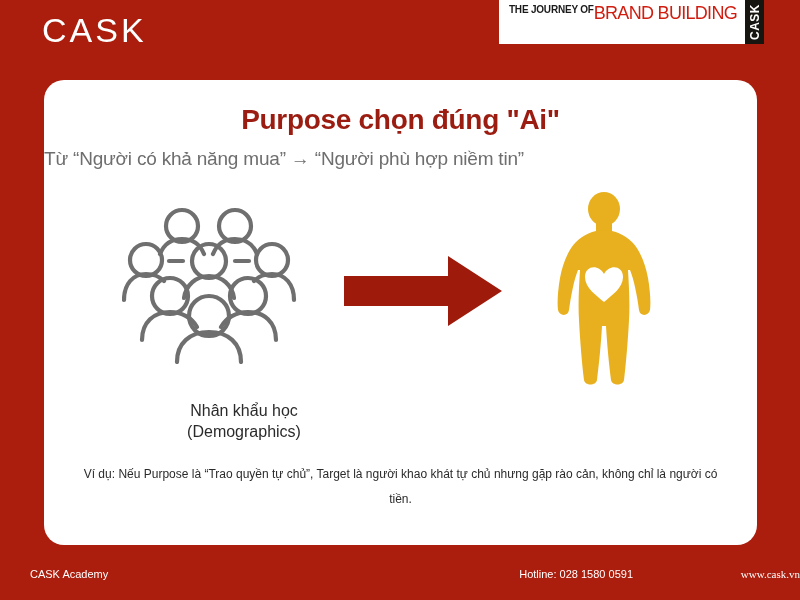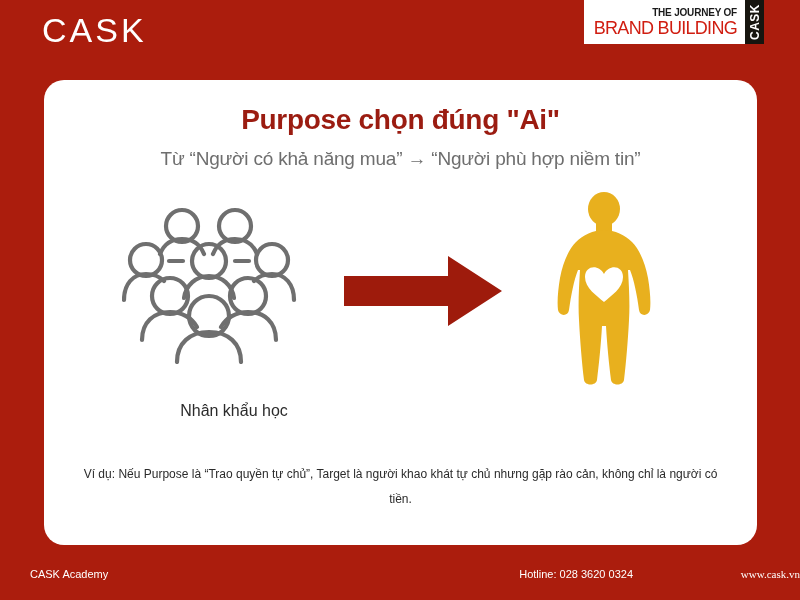--- a/index.html
+++ b/index.html
@@ -42,21 +42,20 @@
     right: 8px;
     top: 0px;
     height: 44px;
     display: flex;
     align-items: stretch;
   }
   .journey-white {
     background: #ffffff;
     padding: 4px 8px 3px 10px;
     display: flex;
-    flex-direction: column;
     justify-content: center;
   }
   .journey-line1 {
     color: #1a1a1a;
     font-size: 10px;
     font-weight: 700;
     letter-spacing: -0.2px;
     line-height: 12px;
   }
   .journey-line2 {
@@ -99,21 +98,20 @@
     text-align: center;
     color: #9B1C11;
     font-size: 28px;
     font-weight: 700;
     letter-spacing: -0.3px;
   }
   .subtitle {
     position: absolute;
     left: 0; top: 68px;
     width: 713px;
-    text-align: center;
     color: #6e6e6e;
     font-size: 19px;
     font-weight: 400;
     letter-spacing: -0.2px;
   }
 
   
   .diagram {
     position: absolute;
     left: 0; top: 112px;
@@ -137,21 +135,21 @@
   }
 
   .label {
     position: absolute;
     top: 320px;
     text-align: center;
     color: #2b2b2b;
     font-size: 16px;
     line-height: 21px;
   }
-  .label-left  { left: 40px;  width: 300px; }
+  .label-left  { left: 50px;  width: 300px; }
   .label-right { left: 390px; width: 300px; }
   .label .l2 { display: block; }
 
   .example {
     position: absolute;
     left: 32px;
     top: 382px;
     width: 649px;
     text-align: center;
     color: #2b2b2b;
@@ -269,28 +267,29 @@
                    C50 72 36 73 36 85
                    C36 96 48 104 55 110
                    C62 104 74 96 74 85
                    C74 73 60 72 55 82 Z" fill="#ffffff"></path>
         </svg>
       </span>
     </div>
 
     <div class="label label-left">
       <span>Nhân khẩu học</span>
+      <span class="l2">(Demographics)</span>
     </div>
 
 
     <div class="example">
       <span>Ví dụ: Nếu Purpose là “Trao quyền tự chủ”, Target là người khao khát tự chủ</span>
       <span>nhưng gặp rào cản, không chỉ là người có tiền.</span>
     </div>
   </div>
 
   <div class="footer">
     <div class="footer-left">CASK Academy</div>
     <div class="footer-center">www.cask.vn</div>
-    <div class="footer-right">Hotline: 028 3620 0324</div>
+    <div class="footer-right">Hotline: 028 1580 0591</div>
   </div>
 
 </div>
 
 </body></html>

